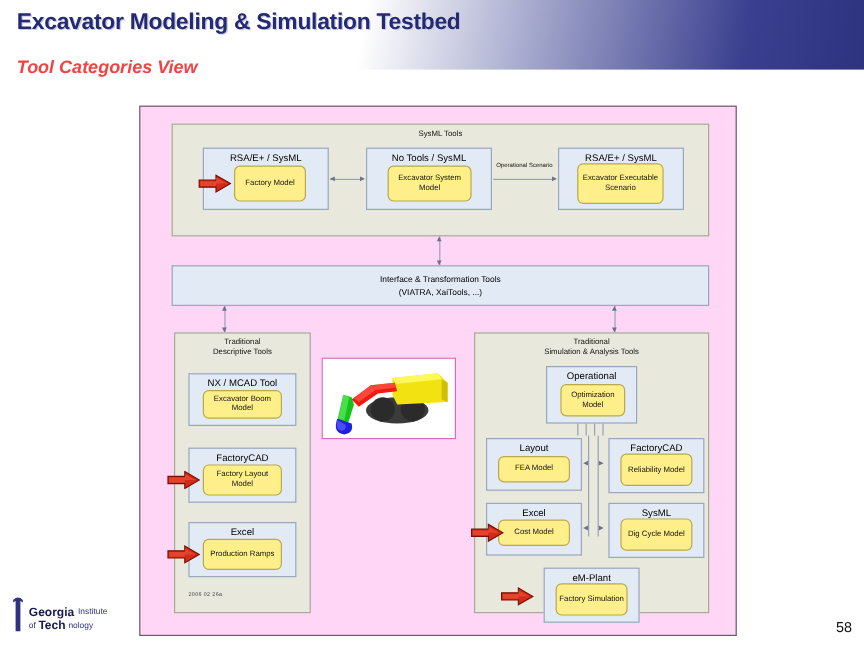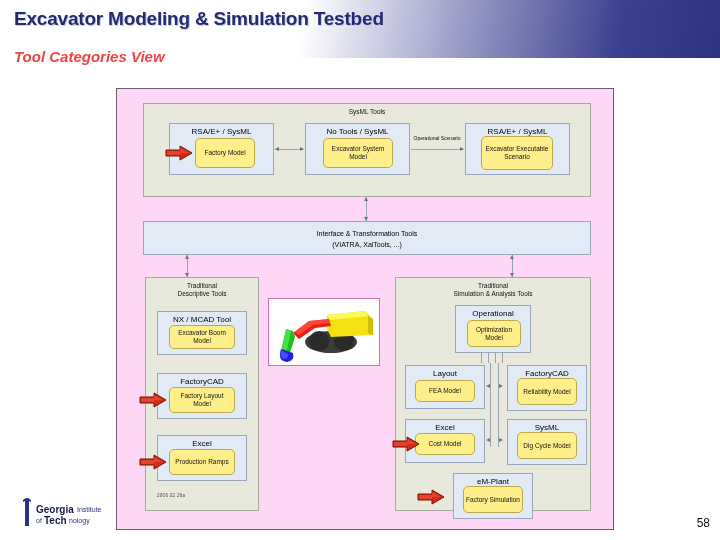--- a/index.html
+++ b/index.html
@@ -65,21 +65,21 @@
   .ar-u{position:absolute;width:0;height:0;border-left:2.5px solid transparent;
         border-right:2.5px solid transparent;border-bottom:4px solid #6a7090;}
   
   .redarrow{position:absolute;width:28px;height:16px;}
   
   #excavator-image{
     position:absolute;left:268px;top:298px;width:112px;height:68px;
     background:#ffffff;border:1px solid #cf6fb8;box-sizing:border-box;overflow:hidden;
   }
   
-  #gt-logo{position:absolute;left:19px;top:496px;width:100px;height:34px;}
+  #gt-logo{position:absolute;left:7px;top:496px;width:100px;height:34px;}
   #page-number{
     position:absolute;right:10px;top:516px;font-size:12px;color:#111;margin-left:16px;
   }
   #date-stamp{
     position:absolute;font-size:4.5px;color:#444;letter-spacing:.3px;
   }
 </style>
 </head>
 <body>
 

